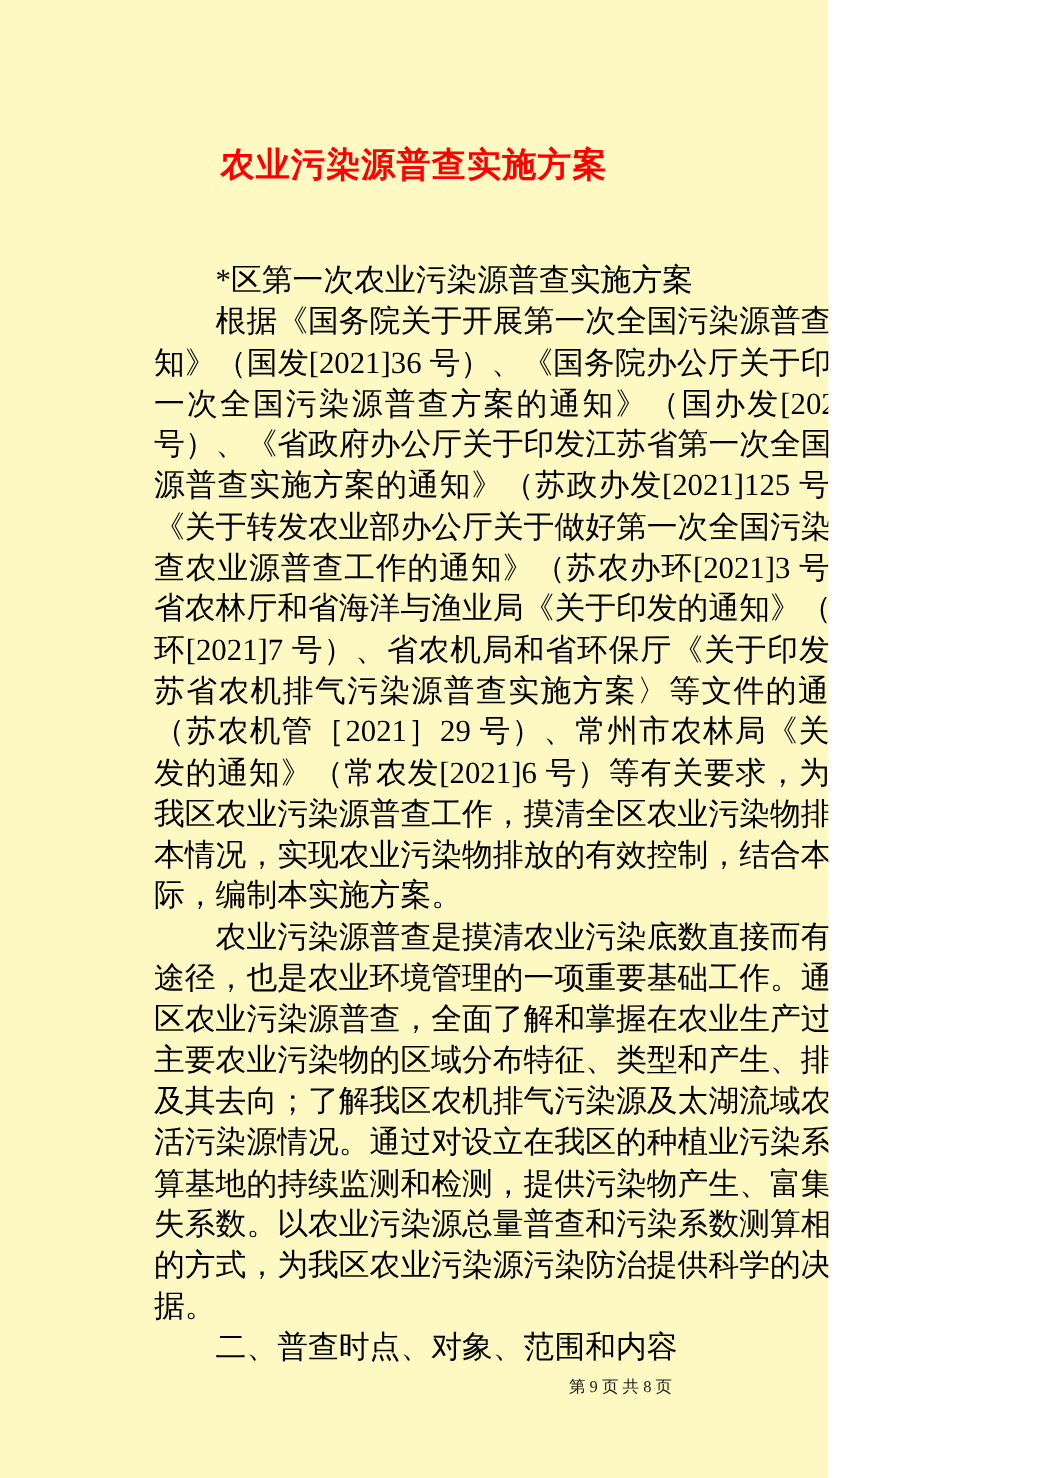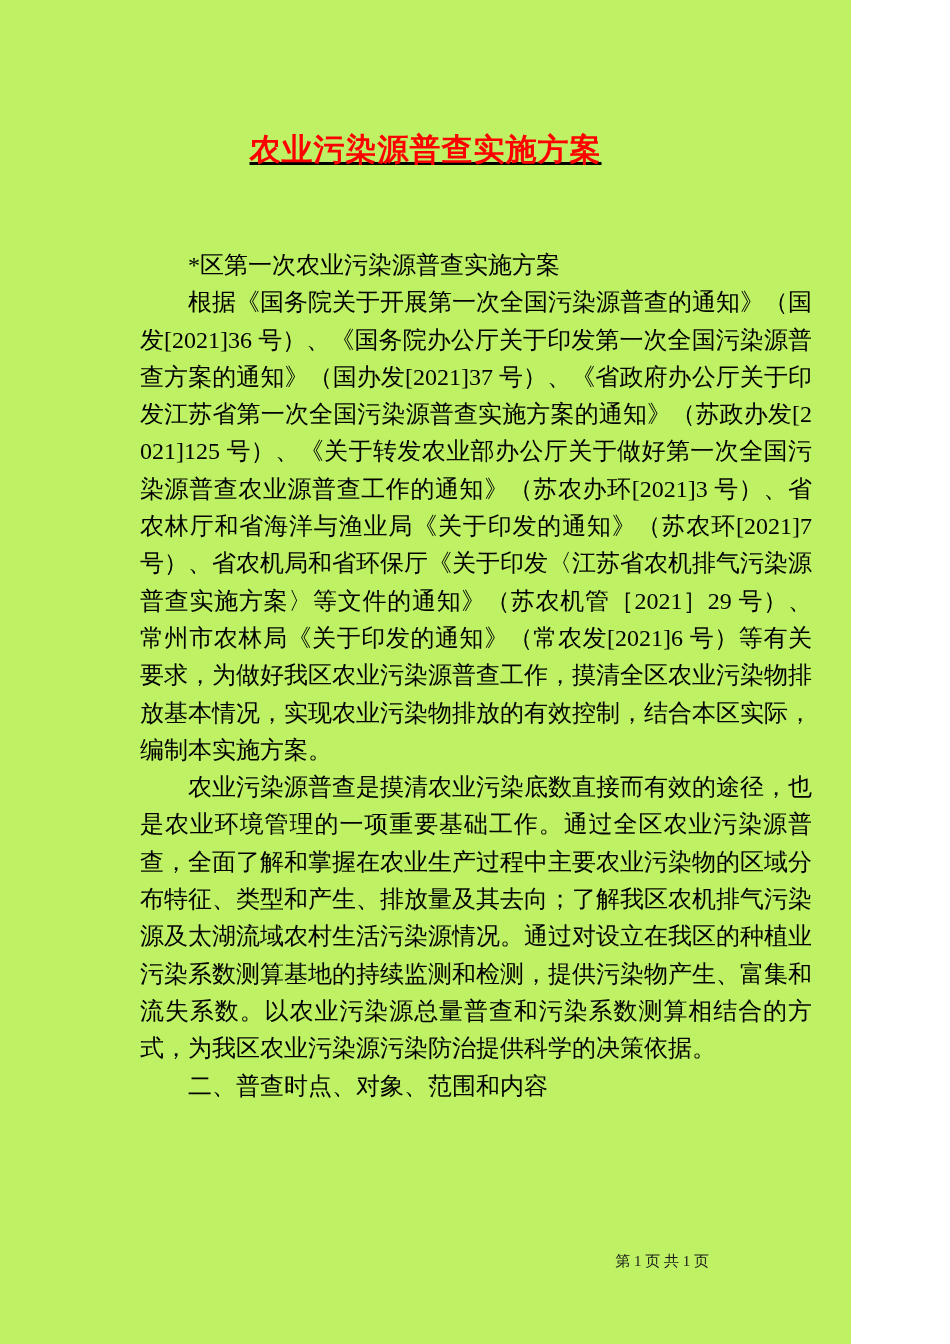--- a/index.html
+++ b/index.html
@@ -2,45 +2,44 @@
 <html><head>
 <meta charset="utf-8">
 <style>
   html, body {
     margin: 0;
     padding: 0;
     background: #ffffff;
   }
   .page {
     position: relative;
-    width: 851px;
+    width: 753px;
     height: 1344px;
-    background: #bef264;
+    background: #fef9c3;
     overflow: hidden;
     font-family: "Liberation Serif", "DejaVu Serif", serif;
     color: #000000;
-    text-decoration: underline;
   }
   .doc-title {
     margin: 0;
     padding-top: 128px;
     line-height: 44px;
     text-align: center;
     font-size: 31px;
     font-weight: bold;
     color: #ff0000;
     font-family: "Liberation Sans", "DejaVu Sans", sans-serif;
     letter-spacing: 1px;
   }
   .doc-body {
     position: absolute;
-    top: 247px;
+    top: 237px;
     left: 140px;
     width: 672px;
-    font-size: 24px;
+    font-size: 28px;
     line-height: 37.3px;
     text-align: justify;
   }
   .doc-body p {
     margin: 0;
     padding: 0;
     text-indent: 2em;
     word-break: break-all;
   }
   .page-footer {
@@ -60,15 +59,15 @@
 
   <h1 class="doc-title">农业污染源普查实施方案</h1>
 
   <div class="doc-body">
     <p>*区第一次农业污染源普查实施方案</p>
     <p>根据《国务院关于开展第一次全国污染源普查的通知》（国发[2021]36 号）、《国务院办公厅关于印发第一次全国污染源普查方案的通知》（国办发[2021]37 号）、《省政府办公厅关于印发江苏省第一次全国污染源普查实施方案的通知》（苏政办发[2021]125 号）、《关于转发农业部办公厅关于做好第一次全国污染源普查农业源普查工作的通知》（苏农办环[2021]3 号）、省农林厅和省海洋与渔业局《关于印发的通知》（苏农环[2021]7 号）、省农机局和省环保厅《关于印发〈江苏省农机排气污染源普查实施方案〉等文件的通知》（苏农机管［2021］29 号）、常州市农林局《关于印发的通知》（常农发[2021]6 号）等有关要求，为做好我区农业污染源普查工作，摸清全区农业污染物排放基本情况，实现农业污染物排放的有效控制，结合本区实际，编制本实施方案。</p>
     <p>农业污染源普查是摸清农业污染底数直接而有效的途径，也是农业环境管理的一项重要基础工作。通过全区农业污染源普查，全面了解和掌握在农业生产过程中主要农业污染物的区域分布特征、类型和产生、排放量及其去向；了解我区农机排气污染源及太湖流域农村生活污染源情况。通过对设立在我区的种植业污染系数测算基地的持续监测和检测，提供污染物产生、富集和流失系数。以农业污染源总量普查和污染系数测算相结合的方式，为我区农业污染源污染防治提供科学的决策依据。</p>
     <p>二、普查时点、对象、范围和内容</p>
   </div>
 
-  <div class="page-footer">第 1 页 共 1 页</div>
+  <div class="page-footer">第 9 页 共 8 页</div>
 
 </div>
 
 </body></html>

